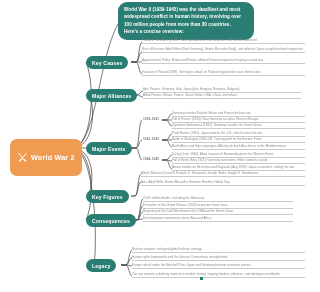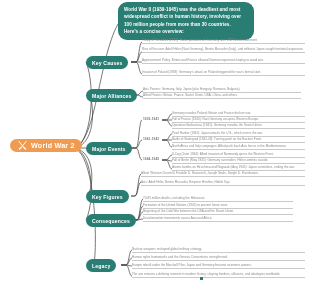--- a/index.html
+++ b/index.html
@@ -9,21 +9,21 @@
     -webkit-font-smoothing:antialiased;
   }
   #canvas{position:relative;width:310px;height:292px;}
   svg.links{position:absolute;left:0;top:0;width:310px;height:292px;pointer-events:none;}
   svg.links path{fill:none;stroke:#3f3f3f;stroke-width:.7;}
 
   
   .root{
     position:absolute;display:flex;align-items:center;gap:3px;
     background:#ef9b52;color:#ffffff;border-radius:7px;
-    padding:1px 7px;box-sizing:border-box;
+    padding:13px 7px;box-sizing:border-box;
     font-size:7.2px;font-weight:bold;letter-spacing:.2px;white-space:nowrap;
   }
   .root .ico{width:11px;height:11px;flex:0 0 11px;display:block;}
 
   
   .header-box{
     position:absolute;background:#2a7d72;color:#ffffff;
     border-radius:9px;box-sizing:border-box;padding:4px 6px;
     font-size:4.6px;line-height:1.62;font-weight:bold;letter-spacing:.05px;
   }

